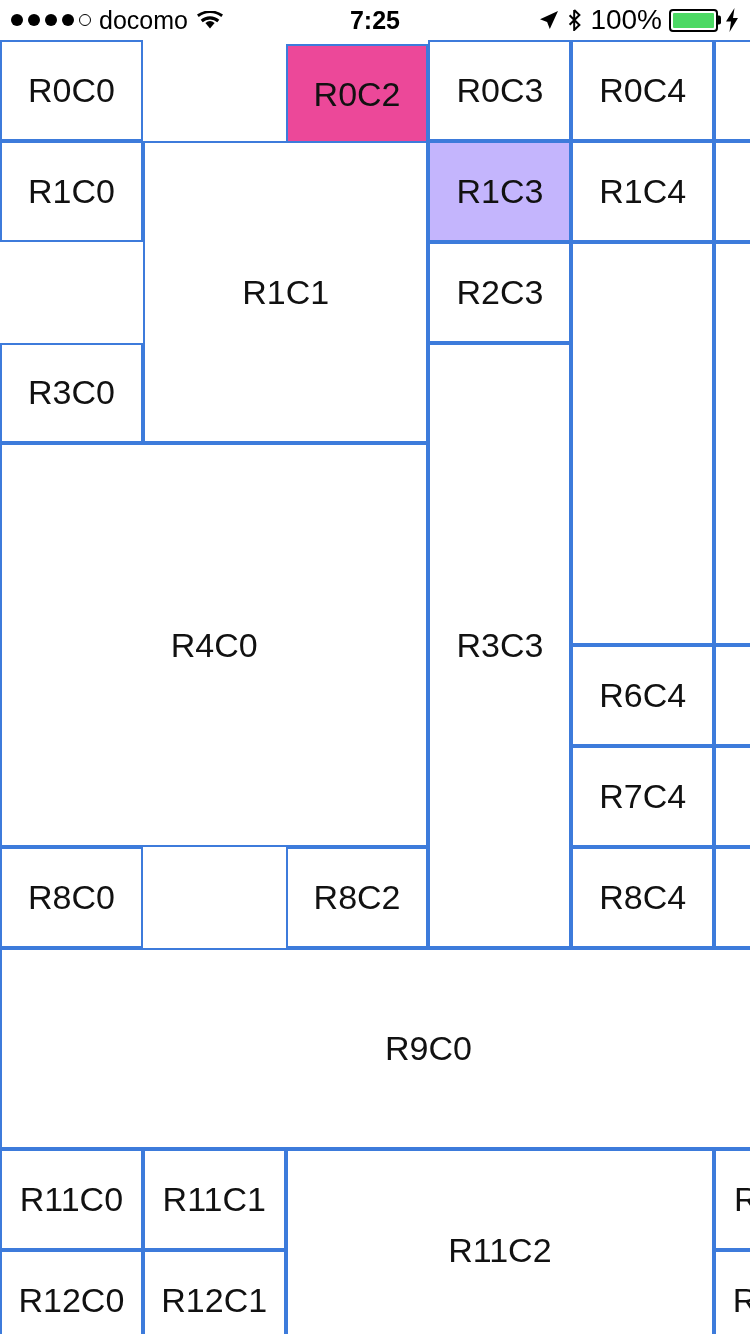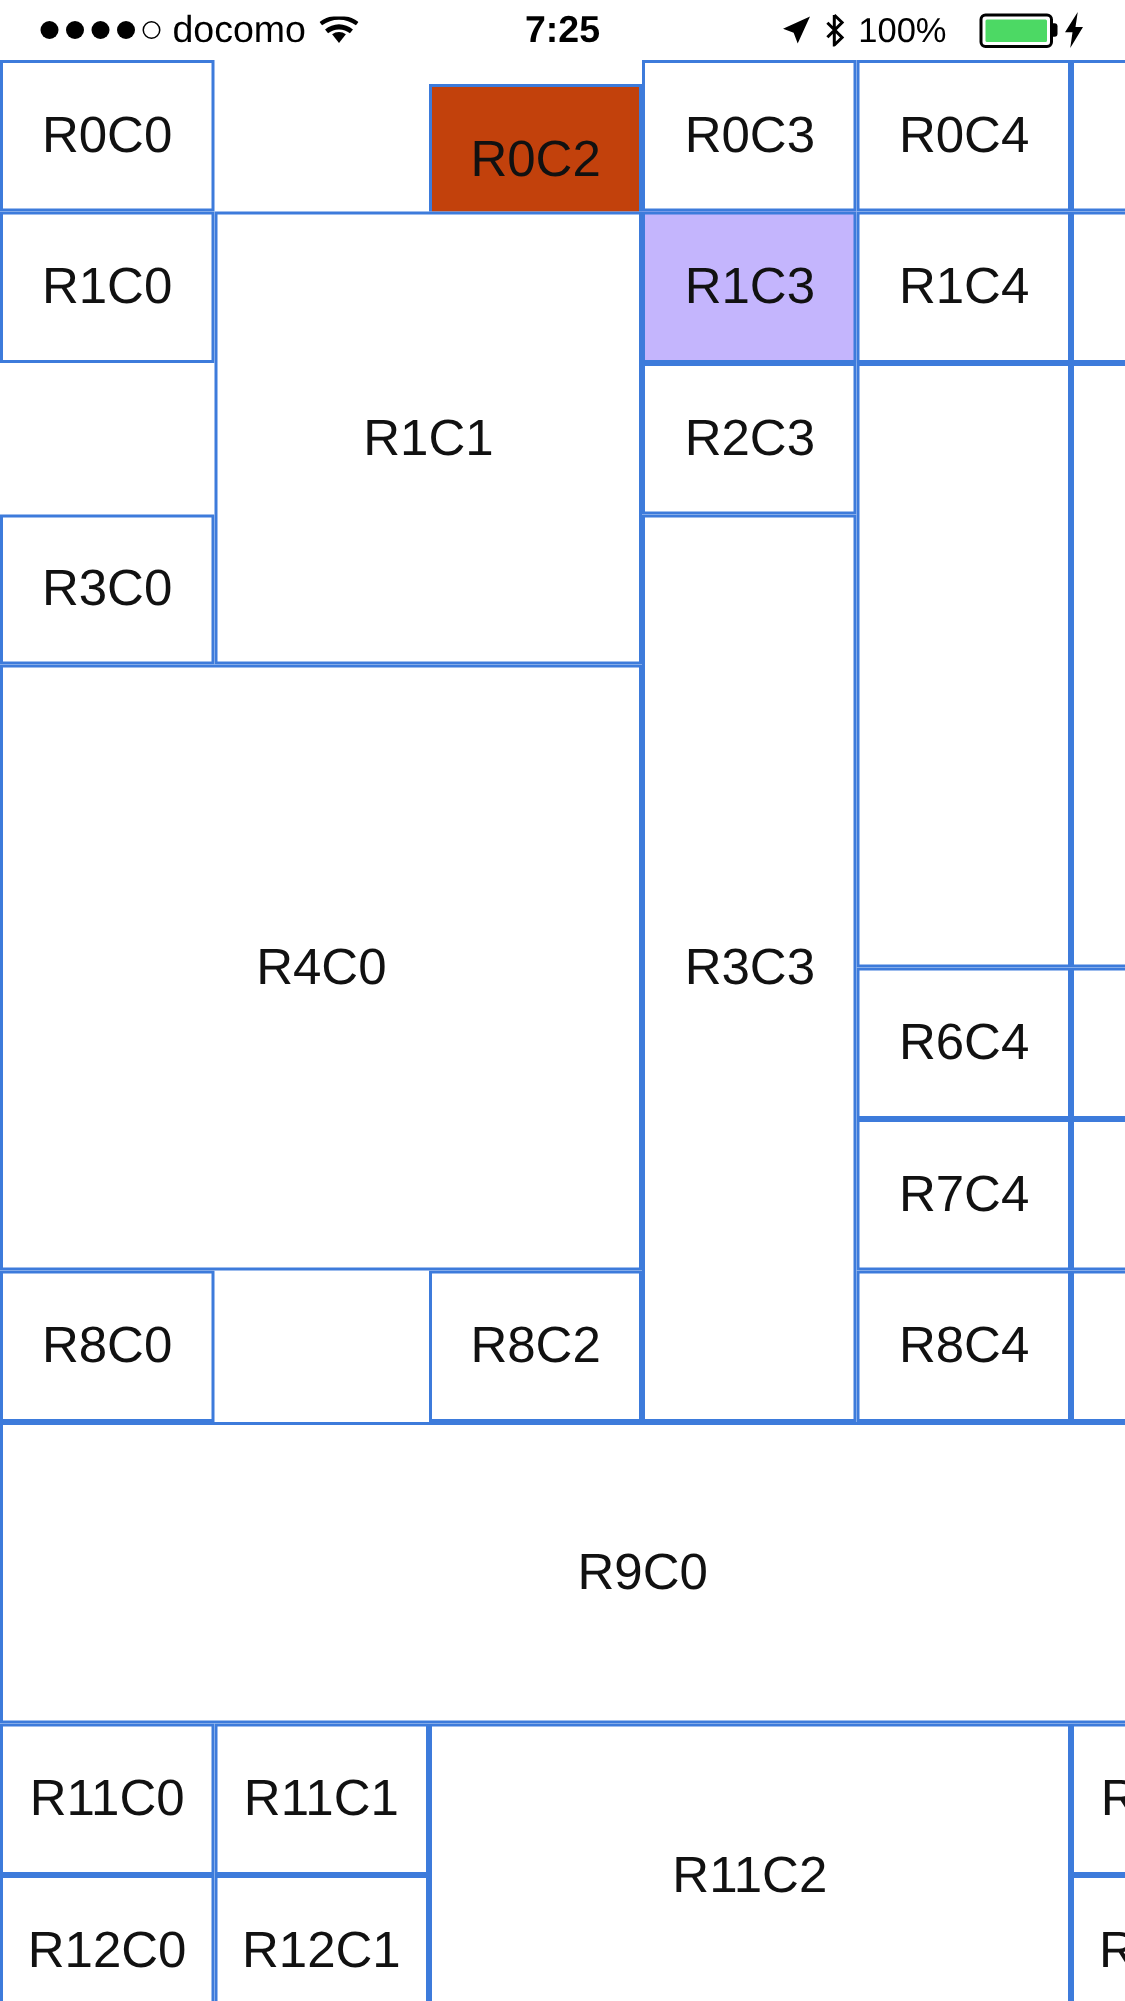--- a/index.html
+++ b/index.html
@@ -18,21 +18,21 @@
 
   
   .statusbar {
     position: relative;
     width: 750px;
     height: 40px;
     background: #ffffff;
     display: flex;
     align-items: center;
     box-sizing: border-box;
-    padding: 0 27px;
+    padding: 0 11px;
     color: #000000;
   }
   .sb-left, .sb-right {
     display: flex;
     align-items: center;
     flex: 0 0 auto;
   }
   .sb-center {
     position: absolute;
     left: 0; right: 0;
@@ -58,21 +58,21 @@
     font-size: 25px;
     font-weight: 400;
     margin-right: 9px;
   }
 
   .wifi { width: 26px; height: 19px; position: relative; display: inline-block; }
   .wifi svg { display: block; }
 
   .loc { width: 20px; height: 20px; margin-right: 8px; }
   .bt  { width: 15px; height: 22px; margin-right: 8px; }
-  .pct { font-size: 23px; font-weight: 400; margin-right: 22px; }
+  .pct { font-size: 28px; font-weight: 400; margin-right: 7px; }
 
   .battery {
     width: 49px; height: 23px;
     border: 2px solid #000000;
     border-radius: 4px;
     box-sizing: border-box;
     position: relative;
     padding: 2px;
   }
   .battery .fill {
@@ -160,21 +160,21 @@
       <path d="M9.5 0 L1 13.5 L6 13.5 L4.5 24 L13 10 L8 10 Z" fill="#000"></path>
     </svg>
   </div>
 </div>
 
 <div class="grid-wrap">
   <div class="grid">
       <div class="cell" style="left: 0px; top: 0px; width: 142.83px; height: 100.85px; border-color: rgb(61, 123, 219); background: rgb(255, 255, 255);">
         <span>R0C0</span>
       </div>
-      <div class="cell" style="left: 285.66px; top: 16px; width: 142.83px; height: 100.85px; border-color: rgb(61, 123, 219); background: #c2410c;">
+      <div class="cell" style="left: 285.66px; top: 4px; width: 142.83px; height: 100.85px; border-color: rgb(61, 123, 219); background: #ec4899;">
         <span>R0C2</span>
       </div>
       <div class="cell" style="left: 428.49px; top: 0px; width: 142.83px; height: 100.85px; border-color: rgb(61, 123, 219); background: rgb(255, 255, 255);">
         <span>R0C3</span>
       </div>
       <div class="cell" style="left: 571.32px; top: 0px; width: 142.83px; height: 100.85px; border-color: rgb(61, 123, 219); background: rgb(255, 255, 255);">
         <span>R0C4</span>
       </div>
       <div class="cell" style="left: 714.15px; top: 0px; width: 142.83px; height: 100.85px; border-color: rgb(61, 123, 219); background: rgb(255, 255, 255);"></div>
       <div class="cell" style="left: 0px; top: 100.85px; width: 142.83px; height: 100.85px; border-color: rgb(61, 123, 219); background: rgb(255, 255, 255);">

